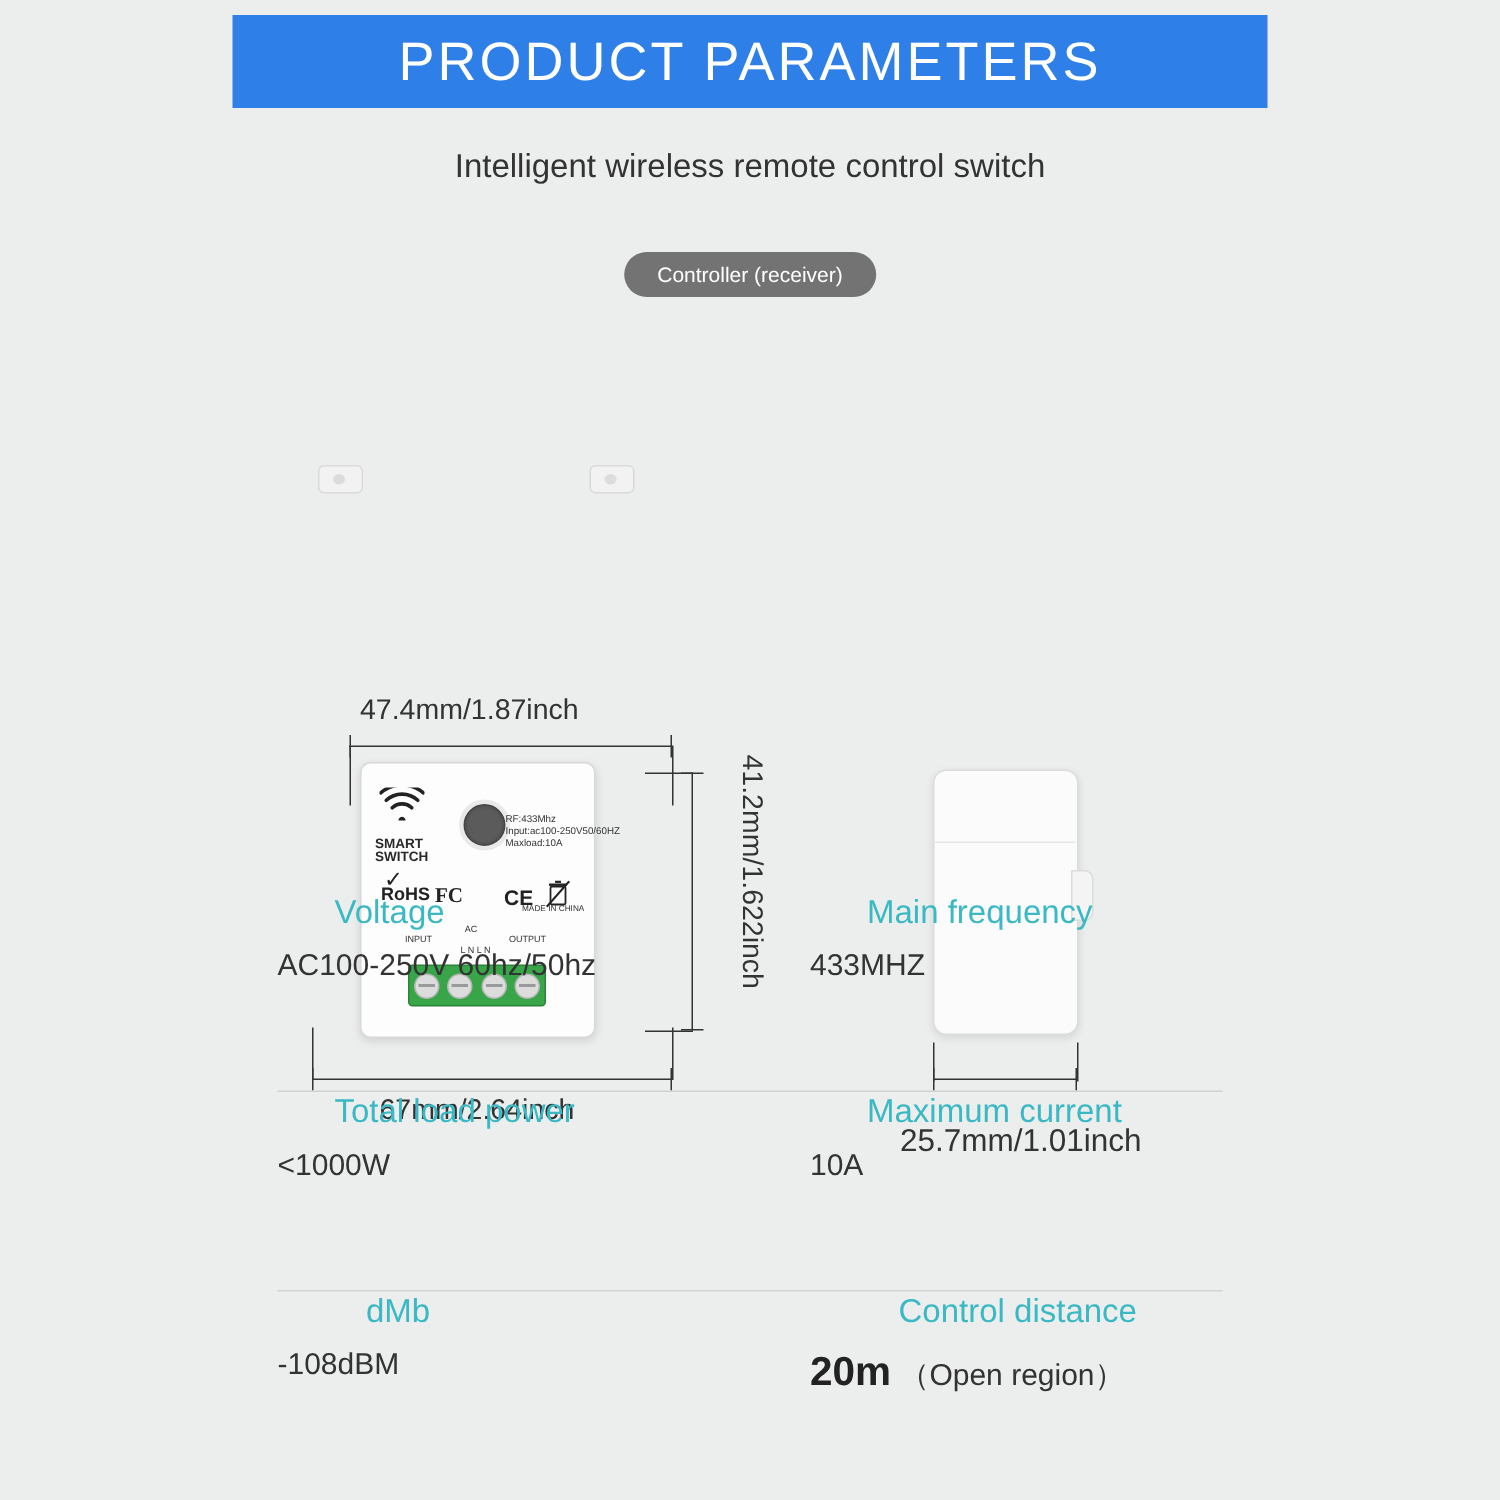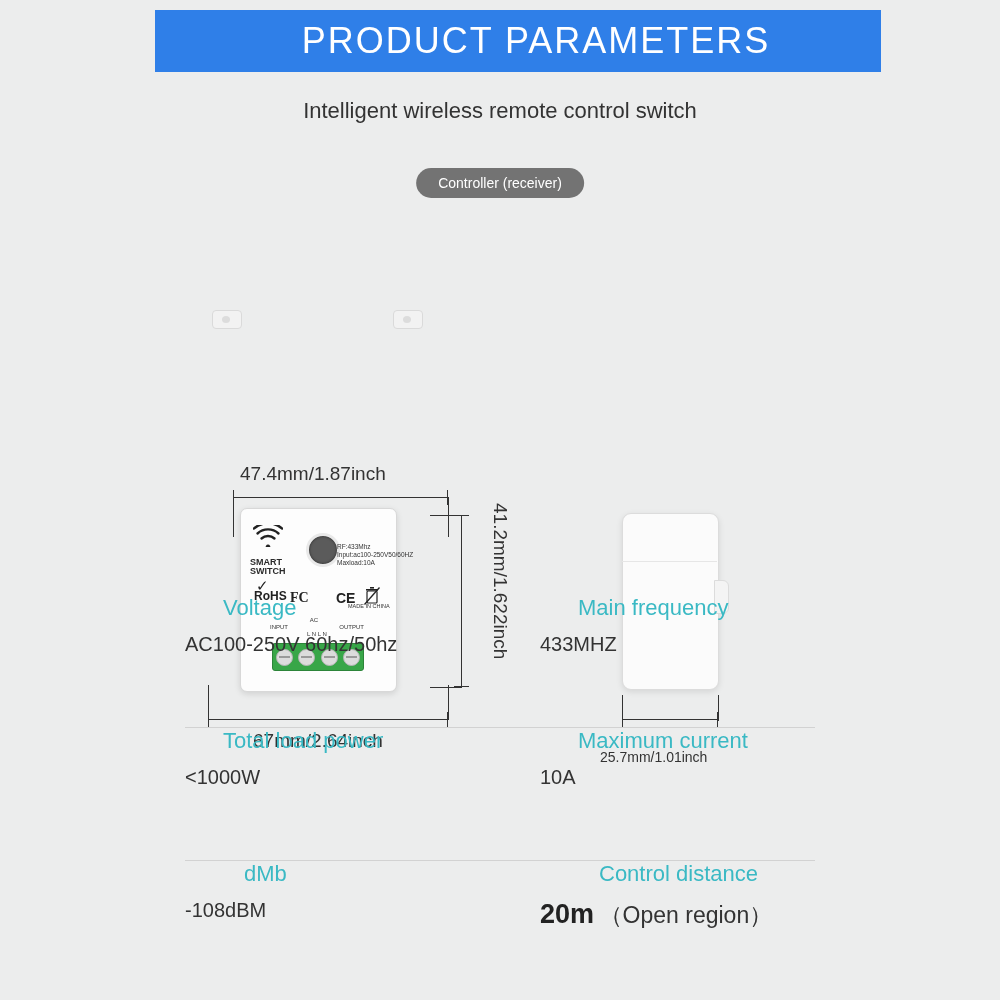--- a/index.html
+++ b/index.html
@@ -8,21 +8,21 @@
     background:#eceded;
     font-family:"Liberation Sans", sans-serif;
     position:relative;
     overflow:hidden;
     color:#333;
   }
   
   .header-bar{
     position:absolute;left:155px;top:10px;width:690px;height:62px;
     background:#2f7fe8;
-    display:flex;align-items:center;justify-content:center;padding-left:36px;
+    display:flex;align-items:center;justify-content:center;
   }
   .header-bar .title{
     color:#fff;font-size:36px;letter-spacing:2px;font-weight:400;
   }
   .subtitle{
     position:absolute;top:98px;left:0;width:1000px;text-align:center;
     font-size:22px;color:#333;
   }
   .pill{
     position:absolute;top:168px;left:50%;transform:translateX(-50%);
@@ -84,21 +84,21 @@
     position:absolute;left:622px;top:494px;width:96px;height:1px;background:#333;
   }
   .dim-cover-line:before,.dim-cover-line:after{
     content:"";position:absolute;top:-7px;width:1px;height:15px;background:#333;
   }
   .dim-cover-line:before{left:0;}
   .dim-cover-line:after{right:0;}
   .dim-cover-tick-l{position:absolute;left:622px;top:470px;width:1px;height:26px;background:#333;}
   .dim-cover-tick-r{position:absolute;left:718px;top:470px;width:1px;height:26px;background:#333;}
   .dim-cover-label{
-    position:absolute;left:600px;top:524px;font-size:14px;color:#333;
+    position:absolute;left:600px;top:524px;font-size:21px;color:#333;
   }
 
   
   .device{
     position:absolute;left:240px;top:283px;width:155px;height:182px;
     background:#fdfdfd;border:1px solid #d8d8d8;border-radius:7px;
     box-shadow:0 2px 6px rgba(0,0,0,.12);
   }
   .ear{
     position:absolute;width:28px;height:17px;background:#f2f2f2;
@@ -175,21 +175,21 @@
   .cell.c2{left:355px;}
   .cell .label{
     font-size:22px;color:#3ab9c4;margin-bottom:12px;white-space:nowrap;
   }
   .cell .value{
     font-size:20px;color:#333;white-space:nowrap;
   }
   .cell .value .big{
     font-size:27px;font-weight:bold;color:#222;
   }
-  .cell .value .paren{font-size:23px;color:#333;}
+  .cell .value .paren{font-size:20px;color:#333;}
   .spec-row.r1 .cell .label{margin-left:38px;}
   .spec-row.r2 .cell .label{margin-left:38px;}
   .spec-row.r3 .cell .label{margin-left:59px;}
 </style>
 </head>
 <body>
 
 <div class="header-bar">
   <span class="title">PRODUCT PARAMETERS</span>
 </div>

